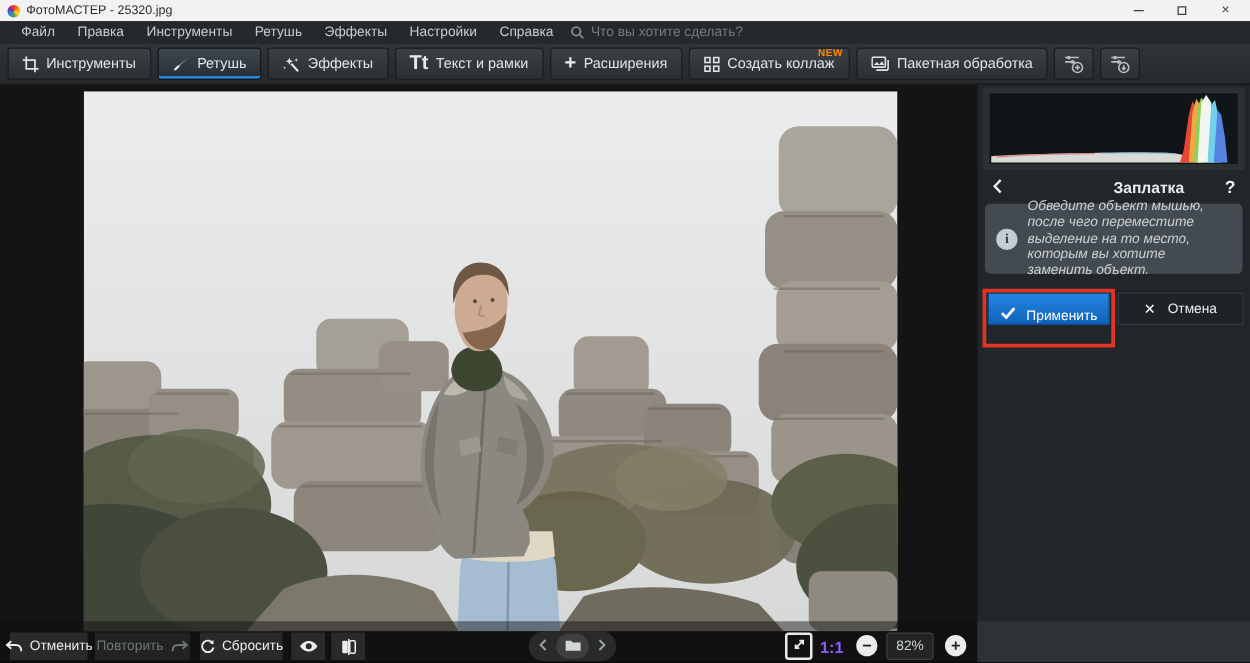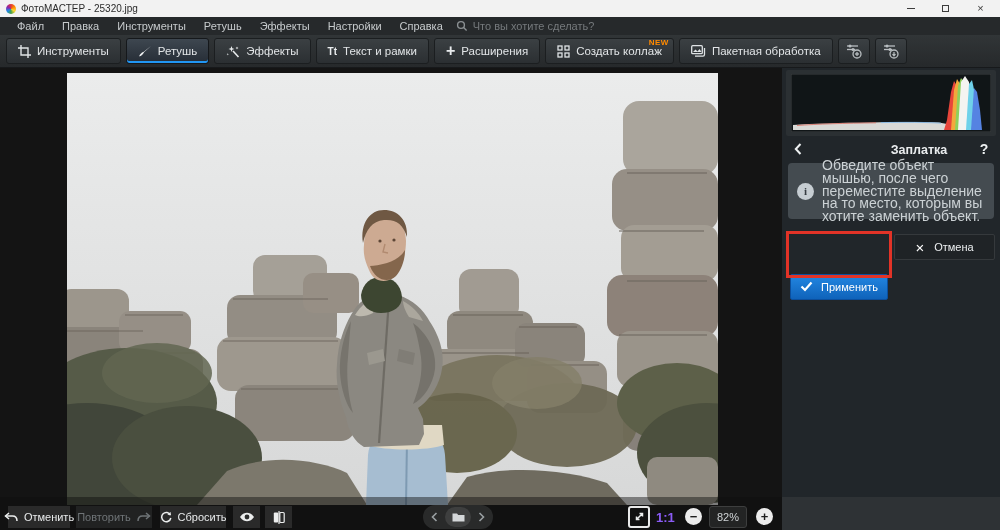--- a/index.html
+++ b/index.html
@@ -30,21 +30,21 @@
              background:linear-gradient(#313537,#26292b); border-bottom:1px solid #17191b;
              display:flex; align-items:center; padding:0 6px; gap:5px; }
   .tb-btn { height:26px; display:flex; align-items:center; gap:6px; padding:0 11px;
             background:linear-gradient(#3b4043,#2b2f32); border:1px solid #1b1e20; border-radius:3px;
             color:#e2e5e7; font-size:11.5px; white-space:nowrap; cursor:pointer; position:relative; }
   .tb-btn svg { display:block; flex:0 0 auto; }
   .tb-btn.active { background:linear-gradient(#3e4750,#262d36); border-color:#15181b; box-shadow:inset 0 -2px 0 #2196f3; }
   .tb-icononly { padding:0 6px; }
   .badge-new { position:absolute; top:-1px; right:4px; font-size:8px; font-weight:bold; color:#ff8a00; letter-spacing:.5px; }
   .tb-spacer { flex:1; }
-  .tt-glyph { font-size:10px; font-weight:bold; color:#e8ebed; }
+  .tt-glyph { font-size:16px; font-weight:bold; color:#e8ebed; }
   .plus-glyph { font-size:16px; font-weight:bold; color:#e8ebed; line-height:1; }
 
   
   .main { position:absolute; left:0; top:68px; width:1000px; height:462px; }
   .canvas { position:absolute; left:0; top:0; width:782px; height:462px; background:#141414; }
   .photo { position:absolute; left:67px; top:5px; width:651px; height:432px; }
   .photo svg { display:block; width:651px; height:432px; }
 
   
   .bottombar { position:absolute; left:0; top:429px; width:782px; height:33px; background:rgba(14,14,14,.45); }
@@ -71,26 +71,26 @@
   .hist-panel svg { position:absolute; left:5px; top:4px; }
   .side-header { position:absolute; left:0; top:71px; width:218px; height:22px; display:flex; align-items:center; }
   .side-title { position:absolute; left:0; width:218px; text-align:center; color:#e9ecee; font-size:12.5px; font-weight:bold;margin-left:28px; }
   .back-btn { position:absolute; left:7px; top:1px; width:18px; height:18px; display:flex; align-items:center; justify-content:center; cursor:pointer; }
   .help-btn { position:absolute; right:7px; top:0px; width:18px; height:20px; display:flex; align-items:center; justify-content:center;
               color:#eef1f2; font-size:14px; font-weight:bold; cursor:pointer; }
   .infobox { position:absolute; left:6px; top:95px; width:206px; height:56px; background:#444b50; border-radius:4px;
              display:flex; align-items:center; gap:8px; padding:6px 8px 6px 9px; }
   .info-ic { flex:0 0 auto; width:17px; height:17px; border-radius:50%; background:#c6cdd2; color:#363c41;
              display:flex; align-items:center; justify-content:center; font-size:11px; font-weight:bold; font-family:"Liberation Serif",serif; }
-  .info-text { font-size:14px; line-height:12.8px; color:#ccd2d5; }
+  .info-text { font-size:11px; line-height:12.8px; color:#ccd2d5;font-style:italic; }
   .reset-link { position:absolute; left:0; top:155px; width:218px; text-align:center; }
   .reset-link span { font-size:11px; color:#d8dcde; text-decoration:underline; cursor:pointer; }
   .apply-btn { position:absolute; left:8px; top:166px; width:98px; height:26px; border-radius:2px;
                background:linear-gradient(#2387e2,#0f63ba); border:1px solid #0b4f9e; color:#fff; font-size:11px;
-               display:flex; align-items:center; justify-content:center; gap:8px; cursor:pointer;margin-top:40px; }
+               display:flex; align-items:flex-end; justify-content:center; gap:8px; cursor:pointer; }
   .cancel-btn { position:absolute; left:112px; top:166px; width:101px; height:26px; border-radius:2px;
                 background:#1f2326; border:1px solid #35393c; color:#eceff0; font-size:11px;
                 display:flex; align-items:center; justify-content:center; gap:10px; cursor:pointer; }
   .cancel-x { font-size:15px; line-height:1; color:#fff; }
   .red-annot { position:absolute; left:4px; top:163px; width:106px; height:47px; border:3px solid #e23327; pointer-events:none; }
   .side-bottom { position:absolute; left:0; top:429px; width:218px; height:33px; background:#2e3235; }
 </style>
 </head>
 <body>
 

